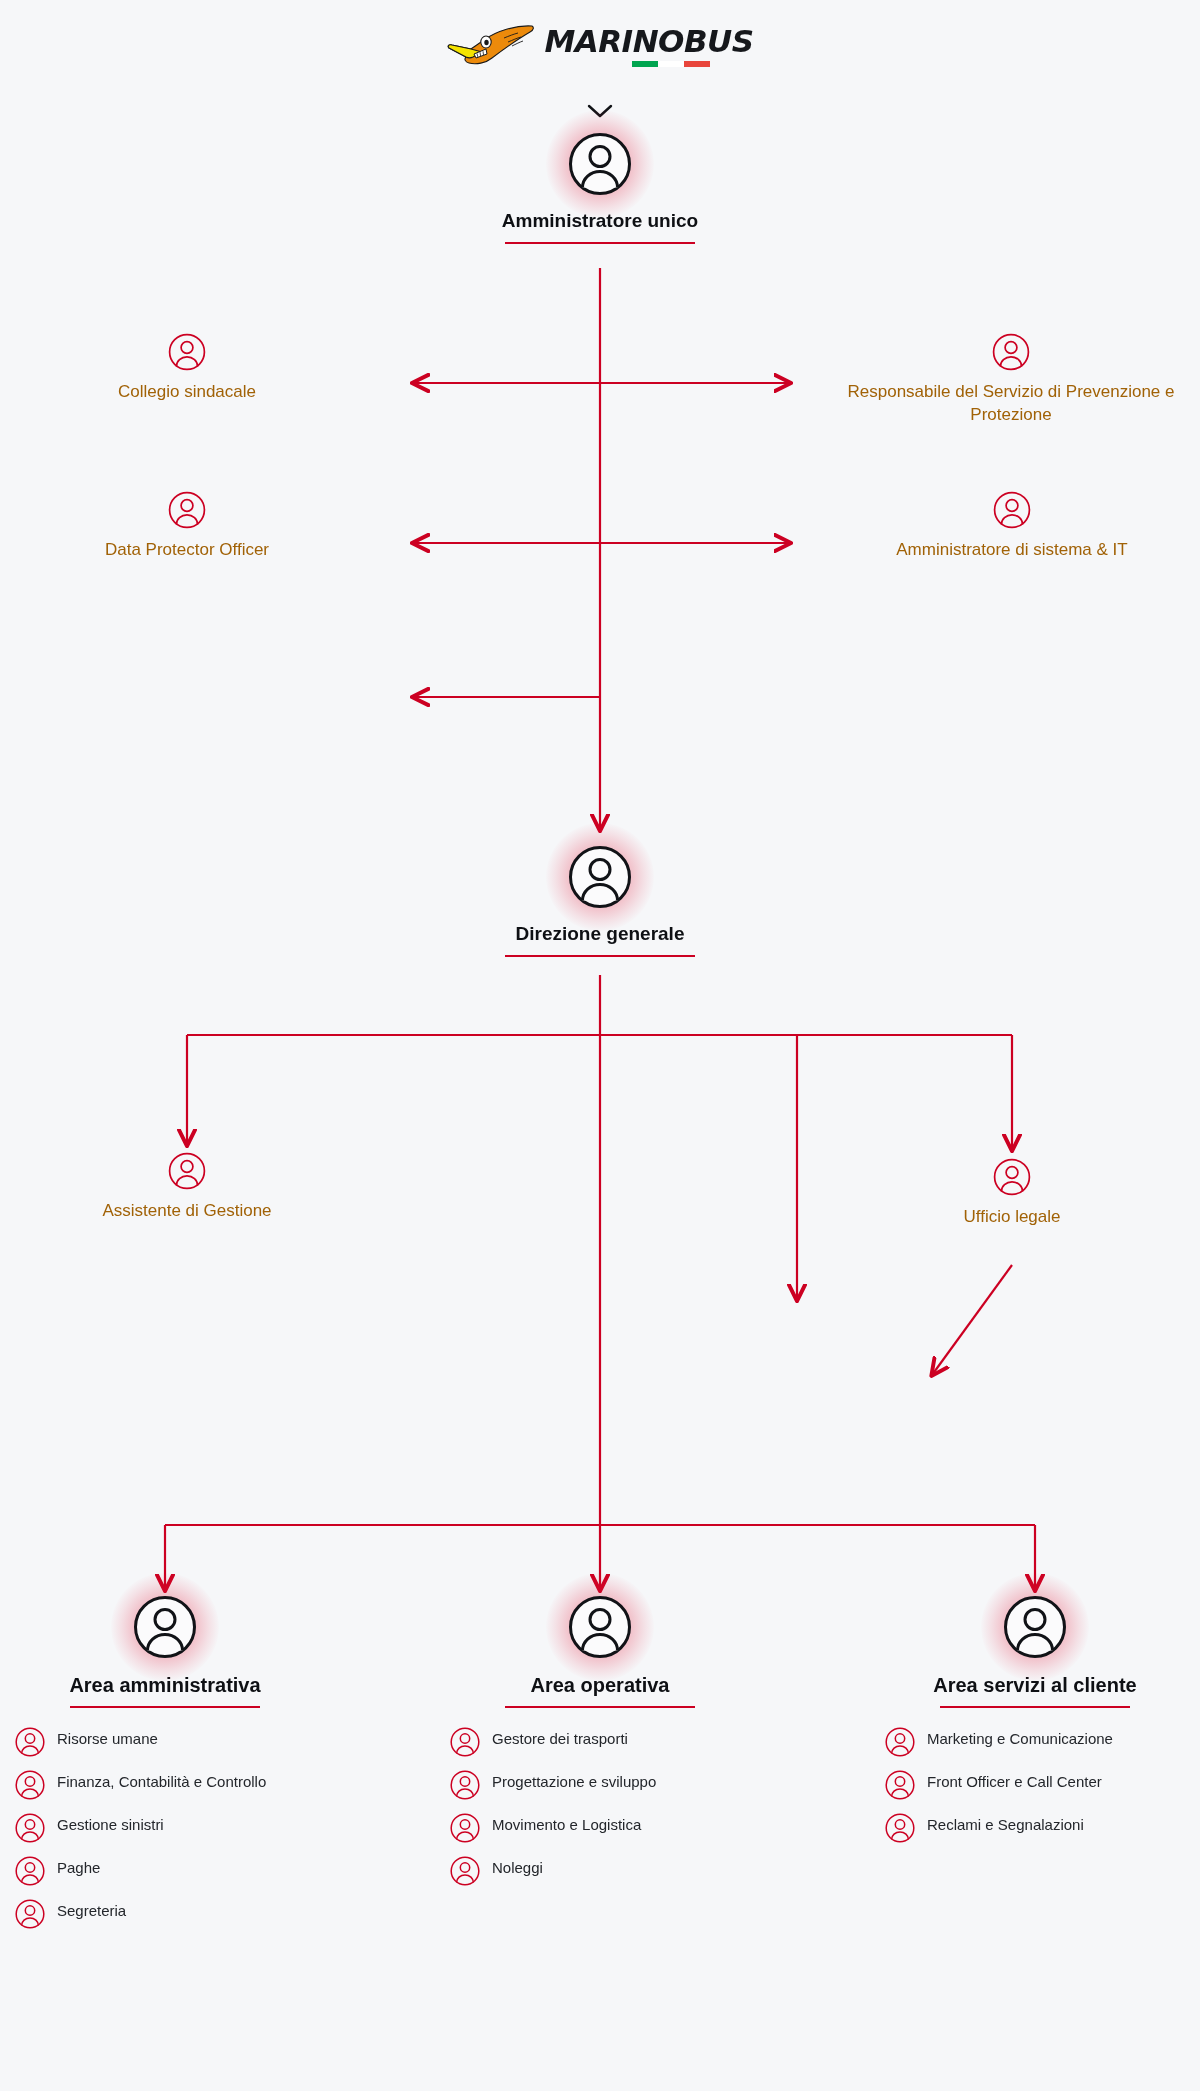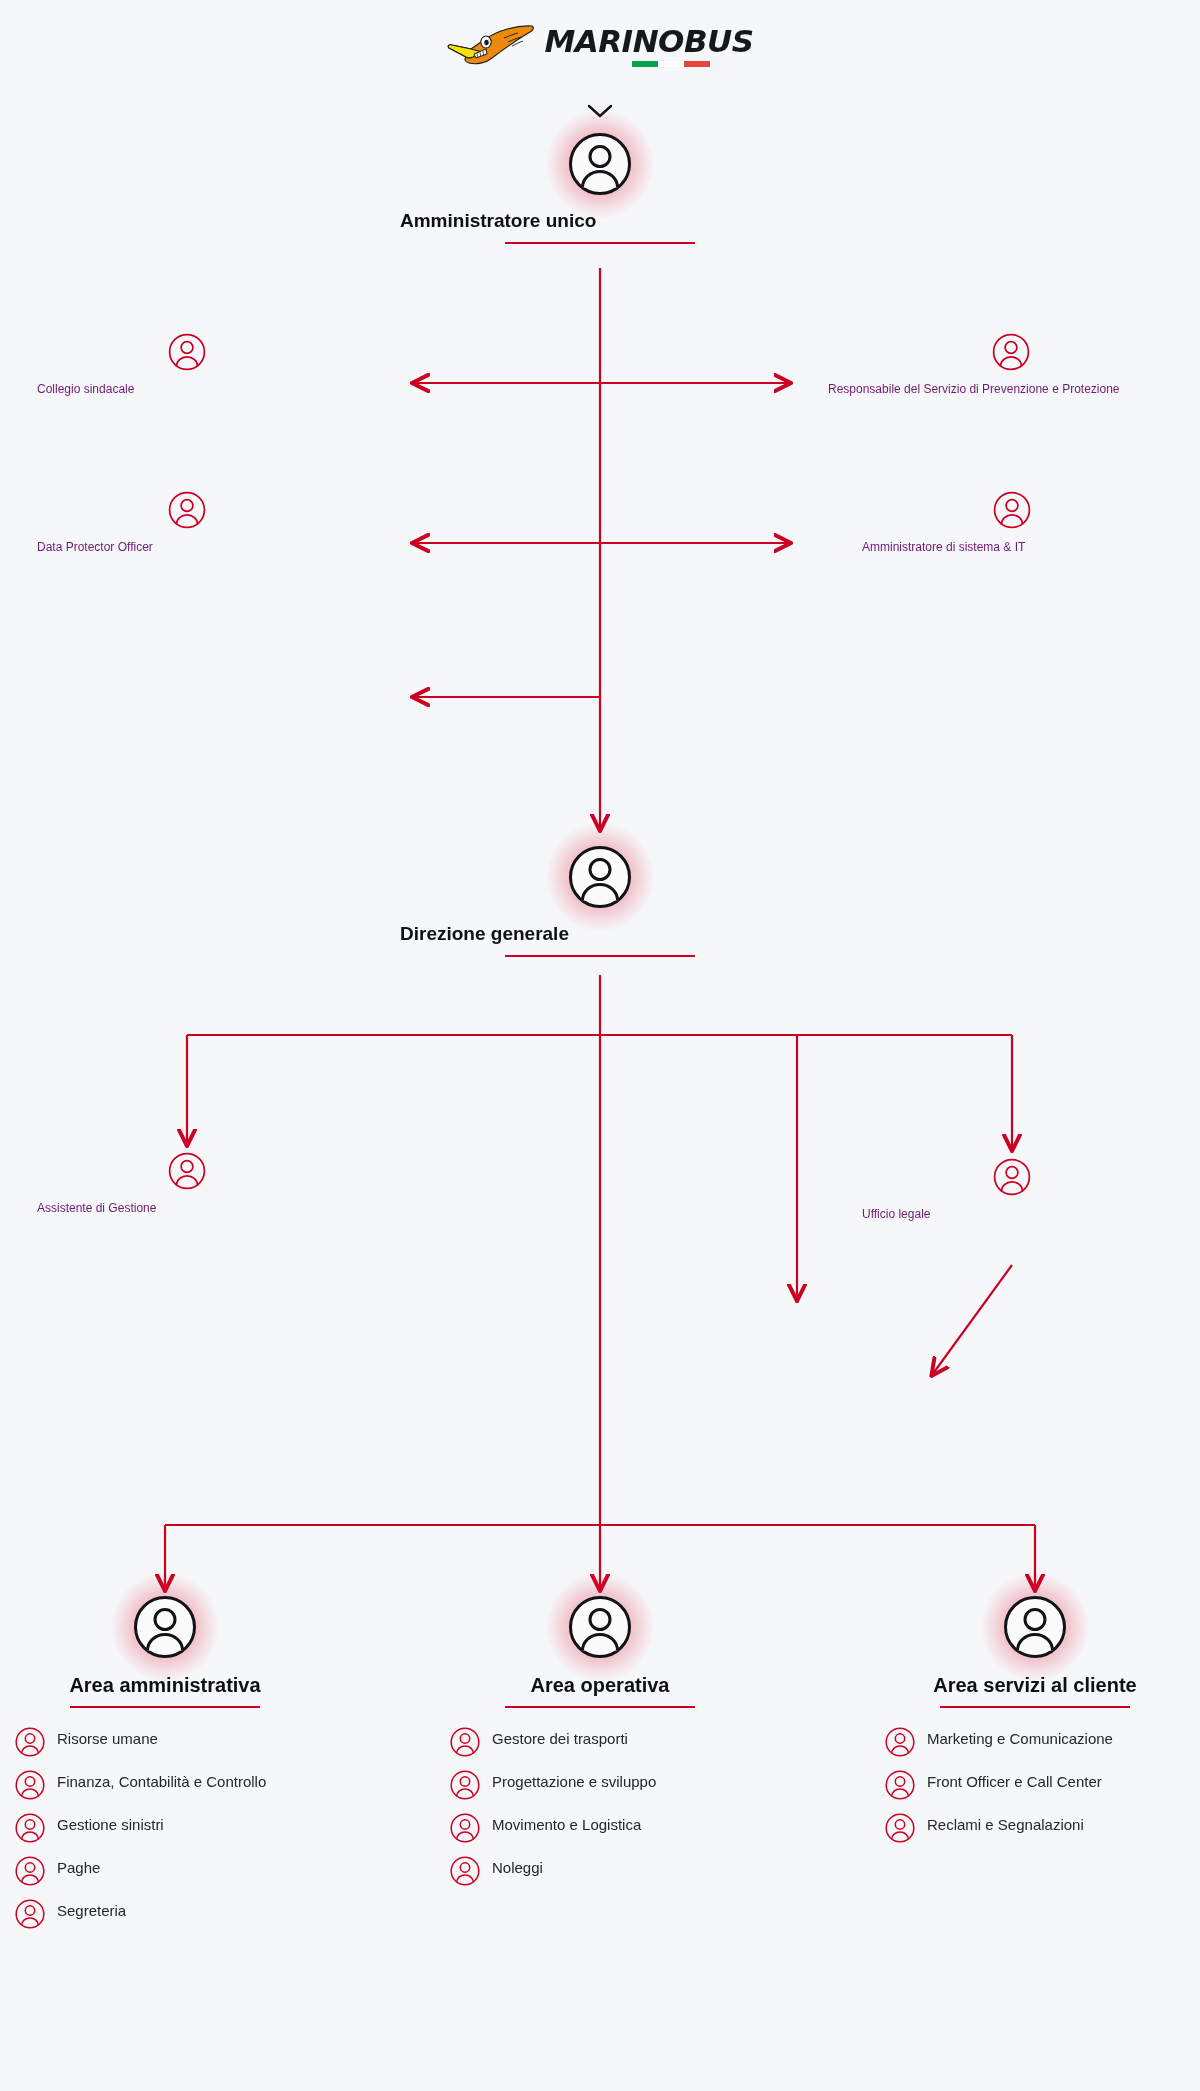--- a/index.html
+++ b/index.html
@@ -30,42 +30,42 @@
     color:#16181c;white-space:nowrap;
   }
   .logo-word .bus{font-weight:bold;}
   .flagbar{display:flex;margin-top:4px;margin-left:88px;}
   .flagbar i{display:block;width:26px;height:6px;}
 
   
   .chevron{position:absolute;left:586px;top:102px;width:28px;height:18px;}
 
   
-  .node{position:absolute;}
+  .node{position:absolute;text-align:center;}
 
   .av{position:relative;margin:0 auto;display:block;}
   .av.major{width:64px;height:64px;}
   .av.minor{width:38px;height:38px;}
   .glow{
     position:absolute;left:50%;top:50%;transform:translate(-50%,-50%);
     width:108px;height:108px;border-radius:50%;
     background:radial-gradient(circle,rgba(227,30,60,0.55) 0%,rgba(227,30,60,0.30) 34%,rgba(227,30,60,0.10) 58%,rgba(227,30,60,0) 72%);
     pointer-events:none;
   }
   .avholder{position:relative;width:64px;height:64px;margin:0 auto;}
 
   .title-major{
     font-size:19px;font-weight:bold;color:#0e1014;
     margin-top:14px;line-height:1.2;white-space:nowrap;
   }
   .rule{
     height:2px;background:#cc0022;margin:9px auto 0;
   }
   .label-minor{
-    font-size:12px;color:#701a75;line-height:1.35;margin-top:10px;
+    font-size:17px;color:#a16207;line-height:1.35;margin-top:10px;
     font-weight:normal;
   }
 
   
   .dept{position:absolute;width:300px;text-align:center;}
   .dept .title-major{font-size:20px;}
   .dept .rule{width:190px;}
   .dept ul{
     list-style:none;margin:18px 0 0 0;padding:0;
     text-align:left;

